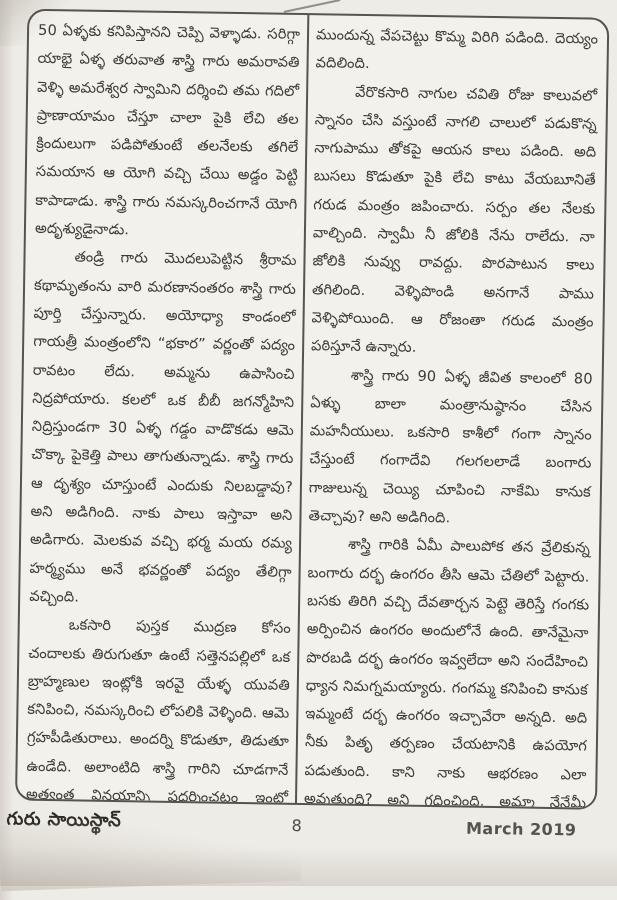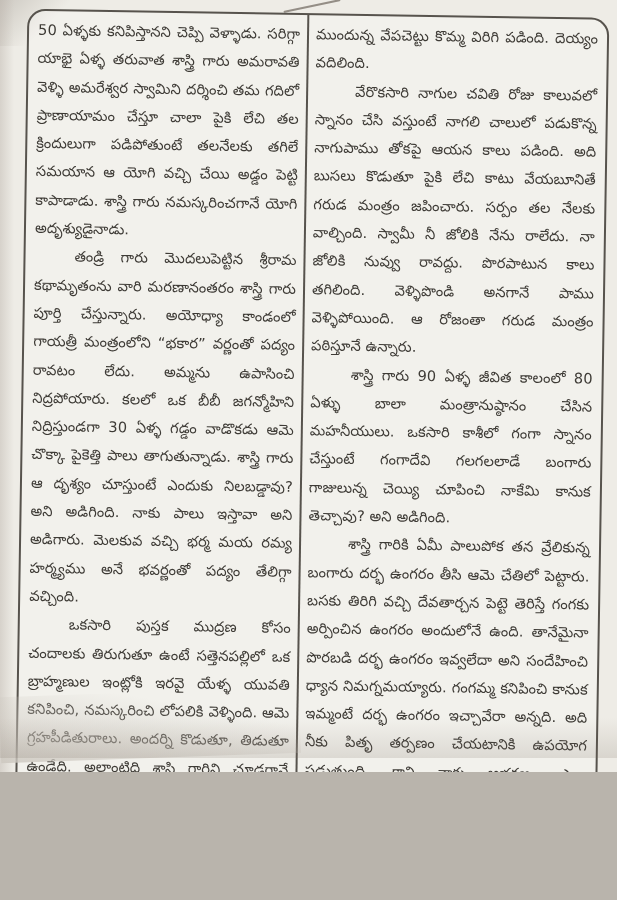--- a/index.html
+++ b/index.html
@@ -7,21 +7,21 @@
     padding: 0;
     width: 617px;
     height: 900px;
     overflow: hidden;
     background: #b9b4ac;
     font-family: "DejaVu Sans", sans-serif;
   }
   .sheet {
     position: absolute;
     left: 0; top: 0;
-    width: 617px; height: 772px;
+    width: 617px; height: 900px;
     background: #eeece6;
     overflow: hidden;
     text-decoration: underline;
   }
   
   .corner-shade {
     position: absolute; left: 0; top: 0;
     width: 70px; height: 46px;
     background: linear-gradient(135deg, #cdc9c2 0%, rgba(238,236,230,0) 62%);
   }

